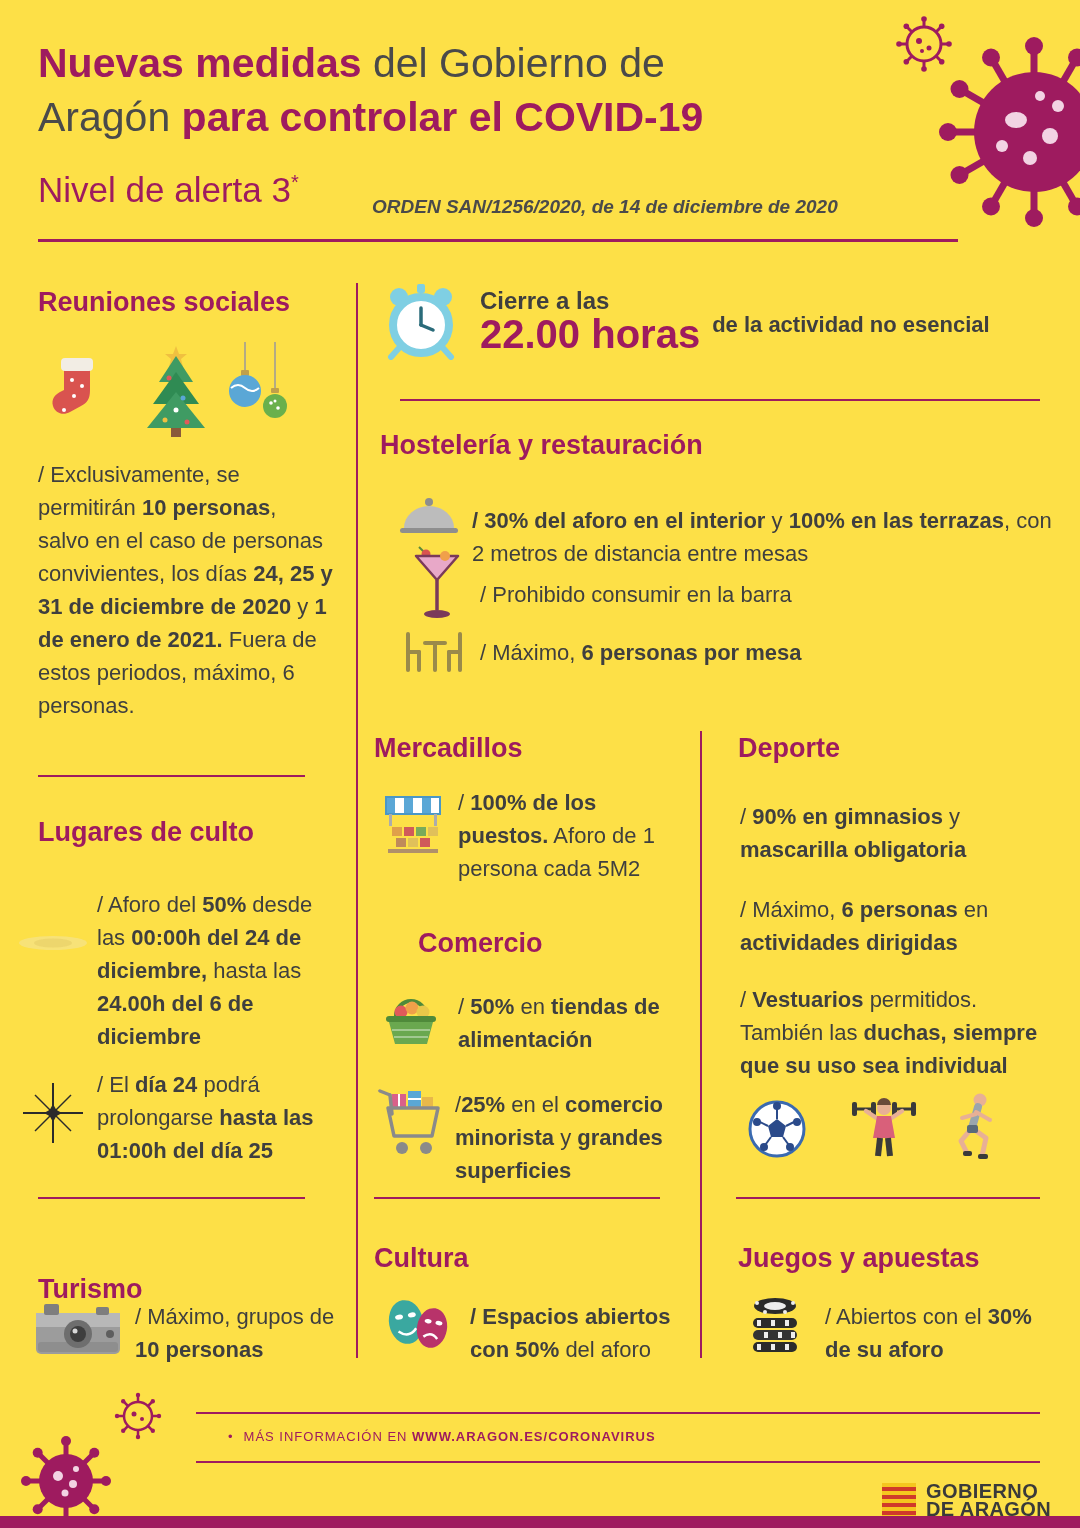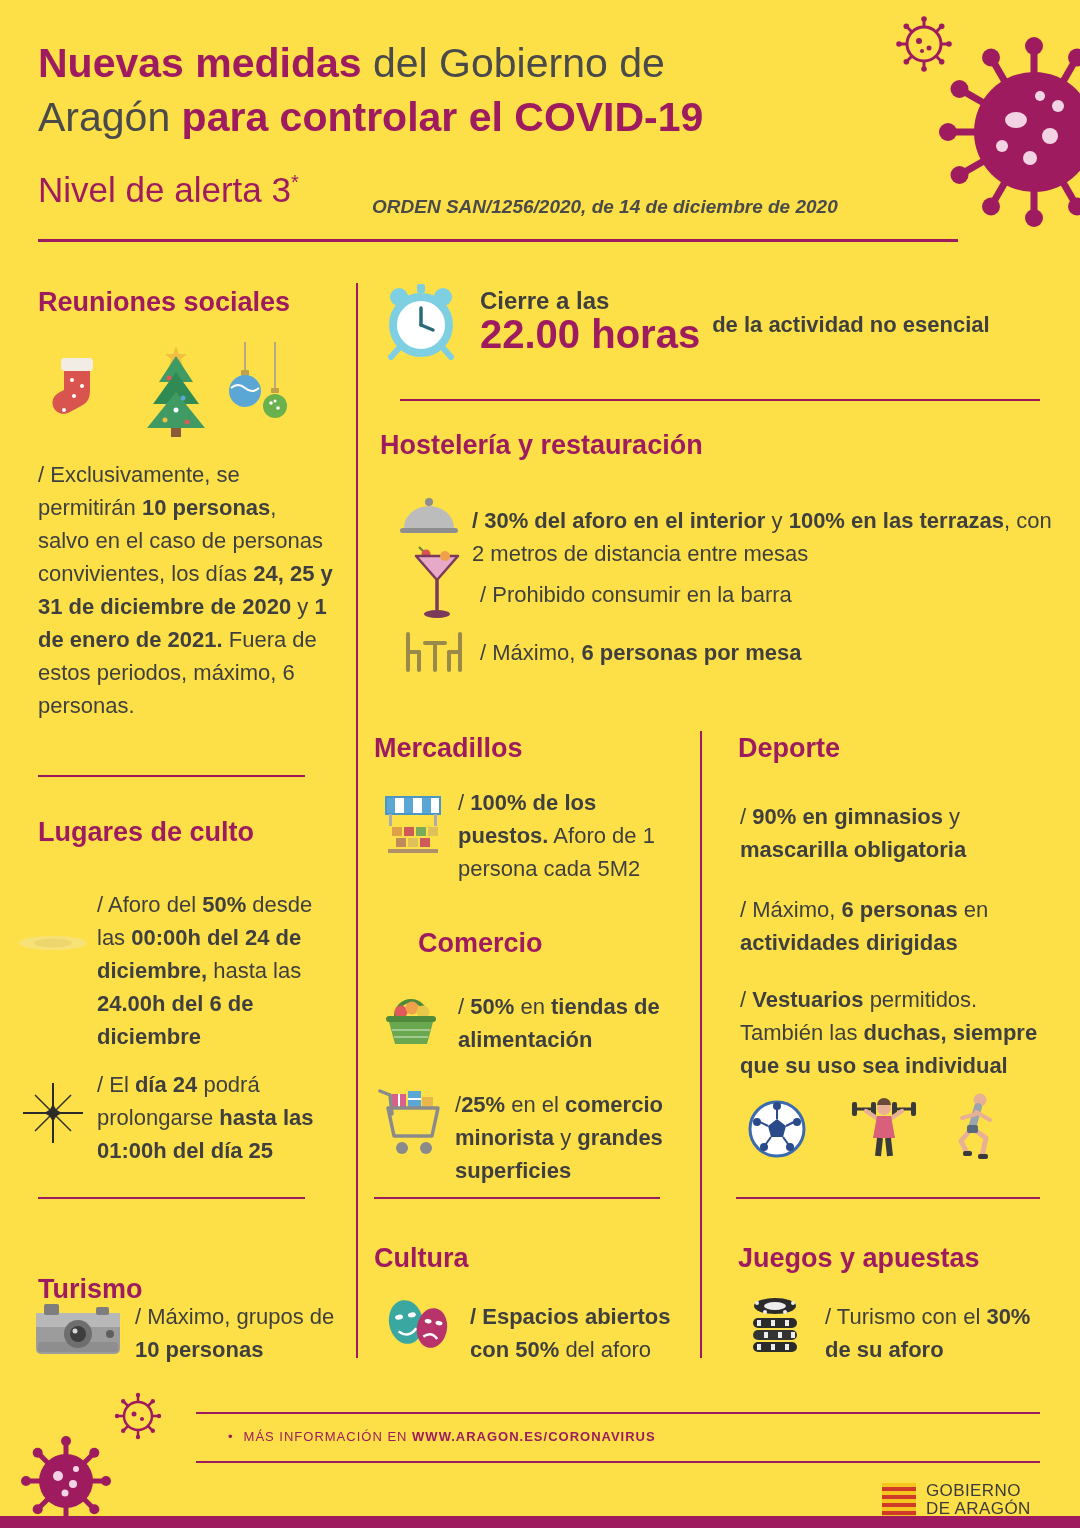--- a/index.html
+++ b/index.html
@@ -24,21 +24,21 @@
   .b{font-weight:700;}
   .hrule{height:2px;background:var(--accent);}
   .hrule-thick{height:3px;background:var(--accent);}
   .vrule{width:2px;background:var(--accent);}
   .lead{font-size:24px;font-weight:700;color:var(--text);}
   .time-row{display:flex;align-items:flex-start;gap:12px;}
   .time-big{font-size:40px;font-weight:700;color:var(--accent);}
   .after-time{font-size:22px;font-weight:700;color:var(--text);}
   .footer-info{font-size:13px;letter-spacing:1px;color:var(--accent);display:flex;align-items:center;gap:10px;}
   .logo{display:flex;align-items:center;gap:10px;}
-  .logo-text{font-size:17px;font-weight:400;color:#3A3A3A;line-height:18px;letter-spacing:.4px;}
+  .logo-text{font-size:20px;font-weight:700;color:#3A3A3A;line-height:18px;letter-spacing:.4px;}
   .bottom-bar{background:var(--accent);}
 </style>
 </head>
 <body>
 
 <div class="page">
 
   <svg class="abs" style="left:872px;top:0" width="208" height="280" viewBox="0 0 208 280">
     <g transform="translate(52,44)">
       <g stroke="#9E1B5F" stroke-width="3">
@@ -397,21 +397,21 @@
       <rect x="40" y="28" width="4" height="6" fill="#EDEDED"></rect>
     <rect x="8" y="38" width="44" height="10" rx="5" fill="#333333"></rect>
     <rect x="19" y="40" width="4" height="6" fill="#EDEDED"></rect>
       <rect x="33" y="40" width="4" height="6" fill="#EDEDED"></rect>
       <rect x="46" y="40" width="4" height="6" fill="#EDEDED"></rect>
     <rect x="8" y="50" width="44" height="10" rx="5" fill="#2B2B2B"></rect>
     <rect x="12" y="52" width="4" height="6" fill="#EDEDED"></rect>
       <rect x="26" y="52" width="4" height="6" fill="#EDEDED"></rect>
       <rect x="40" y="52" width="4" height="6" fill="#EDEDED"></rect>
   </svg>
-  <div class="abs body" style="left:825px;top:1300px;width:220px;"><span>/ Turismo con el </span><span class="b">30% de su aforo</span></div>
+  <div class="abs body" style="left:825px;top:1300px;width:220px;"><span>/ Abiertos con el </span><span class="b">30% de su aforo</span></div>
 
   <div class="abs hrule" style="left:196px;top:1412px;width:844px;"></div>
 
   <div class="abs footer-info" style="left:228px;top:1429px;">
     <span>•</span>
     <span>
       <span>MÁS INFORMACIÓN EN</span>
       <span class="b">WWW.ARAGON.ES/CORONAVIRUS</span>
     </span>
   </div>

